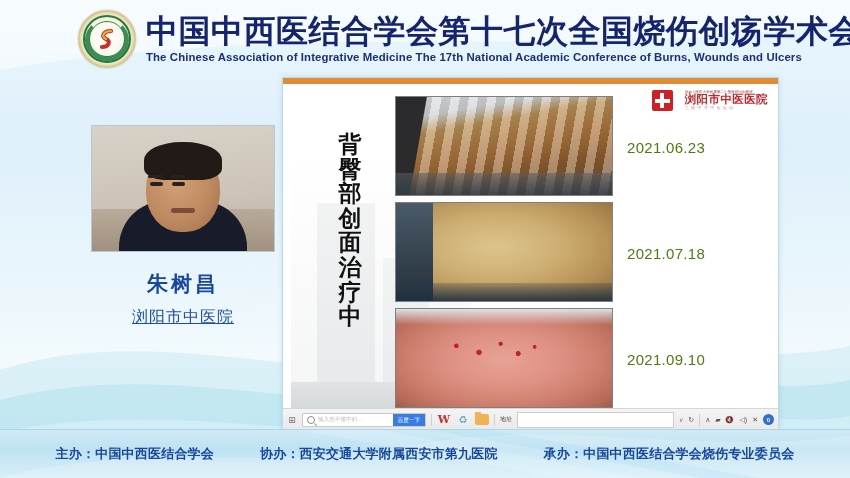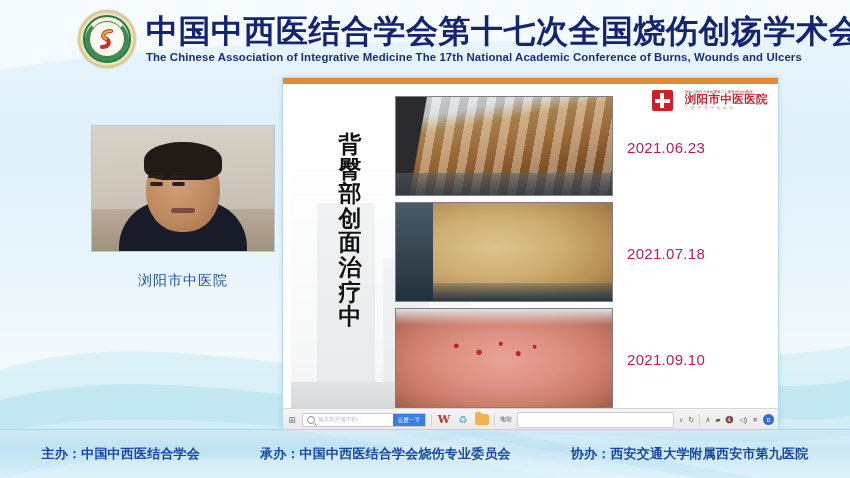--- a/index.html
+++ b/index.html
@@ -118,22 +118,22 @@
   #speaker-video .brow.l { left:56px; }
   #speaker-video .brow.r { left:78px; }
   #speaker-video .mouth { position:absolute; left:50%; transform:translateX(-50%); top:82px; width:24px; height:5px; border-radius:4px; background:#7d4a3c; }
 
   #speaker-name {
     margin-top: 18px;
     font-size: 21px; font-weight: 700; color: #17479e;
     letter-spacing: 3px;
   }
   #speaker-org {
-    margin-top: 20px;
-    font-size: 14px; color: #1d4f9e; letter-spacing: 1px;
+    margin-top: 9px;
+    font-size: 16px; color: #1d4f9e; letter-spacing: 1px; text-decoration: underline;
   }
 
   
   #screen-share {
     position: absolute; left: 283px; top: 78px;
     width: 495px; height: 352px;
     background: #ffffff;
     box-shadow: 0 0 0 1px #b7dbe8, 0 0 6px rgba(60,120,160,.25);
     overflow: hidden;
   }
@@ -245,21 +245,21 @@
     position:absolute; left:22%; top:30%; width:48%; height:26%;
     background:
       radial-gradient(circle at 12% 30%, #c0232a 0 2px, transparent 2.6px),
       radial-gradient(circle at 34% 55%, #c0232a 0 2.4px, transparent 3px),
       radial-gradient(circle at 55% 22%, #c0232a 0 1.8px, transparent 2.4px),
       radial-gradient(circle at 72% 60%, #c0232a 0 2.2px, transparent 2.8px),
       radial-gradient(circle at 88% 34%, #c0232a 0 1.6px, transparent 2.2px);
   }
   .photo-date {
     position: absolute; left: 344px;
-    font-size: 15px; color: #be185d; letter-spacing:.3px;
+    font-size: 15px; color: #4d7c0f; letter-spacing:.3px;
   }
   .photo-date.d1 { top: 55px; }
   .photo-date.d2 { top: 161px; }
   .photo-date.d3 { top: 267px; }
 
   
   #taskbar {
     position: absolute; left: 0; bottom: 0; width: 100%; height: 22px;
     background: linear-gradient(180deg,#f4f4f4 0%, #e9e9e9 100%);
     border-top: 1px solid #d6d6d6;
@@ -308,21 +308,21 @@
     width:11px;height:11px;border-radius:50%;background:#2f6fd0;color:#fff;
     display:flex;align-items:center;justify-content:center;font-size:6px;font-weight:700;
   }
   #taskbar .nav-chev { font-size:6px; color:#777; }
 
   
   #bottom-banner {
     position: absolute; left: 0; bottom: 0; width: 850px; height: 48px;
     background: linear-gradient(180deg,#cfeaf6 0%, #bfe2f2 40%, #d7effa 100%);
     display: flex; align-items: center; justify-content: center;
-    gap: 60px;
+    gap: 46px;
     border-top: 1px solid #a8d7ea;
     overflow: hidden;
   }
   #bottom-banner .bb-item {
     font-size: 13px; font-weight: 700; color: #17479e;
     white-space: nowrap; position: relative; z-index: 2;
     letter-spacing: .2px;
   }
   #bottom-banner .bb-deco {
     position:absolute; inset:0; z-index:1; pointer-events:none; opacity:.55;
@@ -369,20 +369,21 @@
       <div class="torso"></div>
       <div class="neck"></div>
       <div class="head"></div>
       <div class="hair"></div>
       <div class="brow l"></div>
         <div class="brow r"></div>
       <div class="eye l"></div>
         <div class="eye r"></div>
       <div class="mouth"></div>
     </div>
+    <div id="speaker-name">朱树昌</div>
     <div id="speaker-org">浏阳市中医院</div>
   </div>
 
   <div id="screen-share">
     <div id="slide-topbar"></div>
 
     <div id="slide-body">
 
       <div id="slide-watermark">
         <div class="tower"></div>
@@ -461,17 +462,17 @@
     </div>
   </div>
 
   <div id="bottom-banner">
     <svg class="bb-deco" viewBox="0 0 850 48" preserveAspectRatio="none">
       <path d="M0,48 C140,10 260,44 420,14 C560,-12 700,26 850,6 L850,48 Z" fill="#ffffff" opacity=".35"></path>
       <path d="M300,0 L560,48 L640,48 L380,0 Z" fill="#ffffff" opacity=".3"></path>
       <path d="M430,0 L700,48 L760,48 L490,0 Z" fill="#9ed6ee" opacity=".35"></path>
     </svg>
     <div class="bb-item">主办：中国中西医结合学会</div>
+    <div class="bb-item">协办：西安交通大学附属西安市第九医院</div>
     <div class="bb-item">承办：中国中西医结合学会烧伤专业委员会</div>
-    <div class="bb-item">协办：西安交通大学附属西安市第九医院</div>
   </div>
 
 </div>
 
 </body></html>

